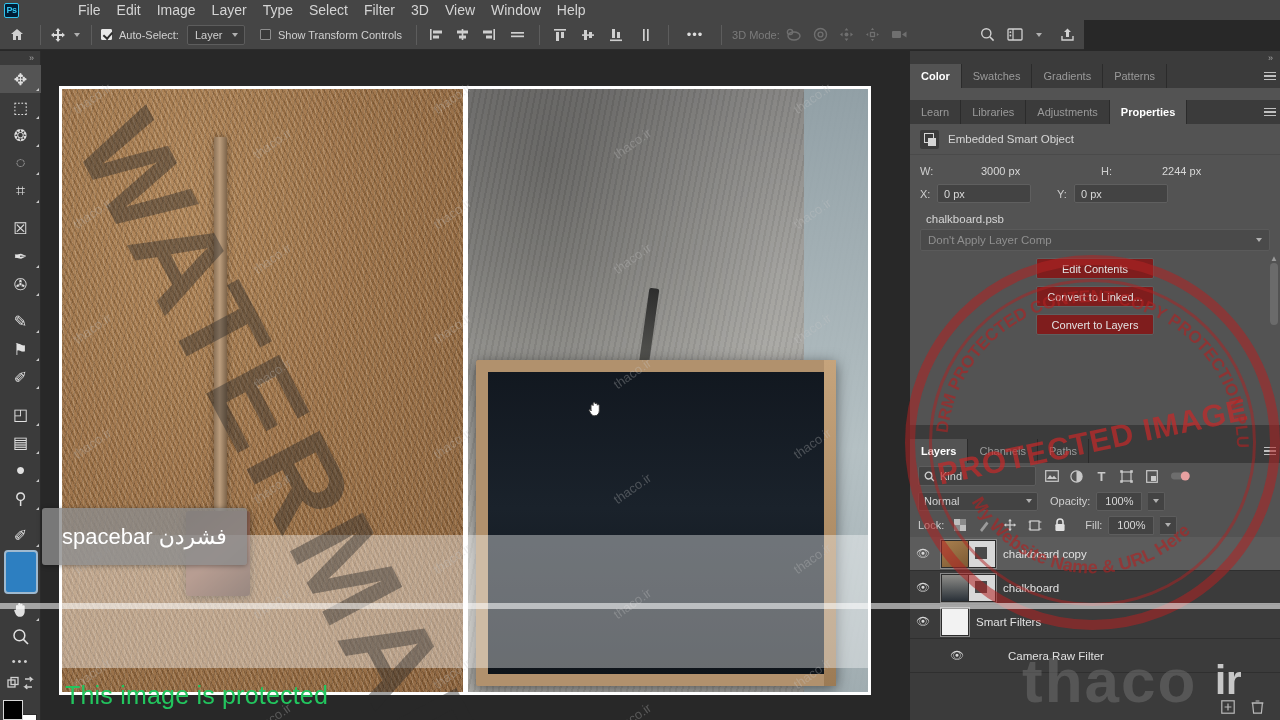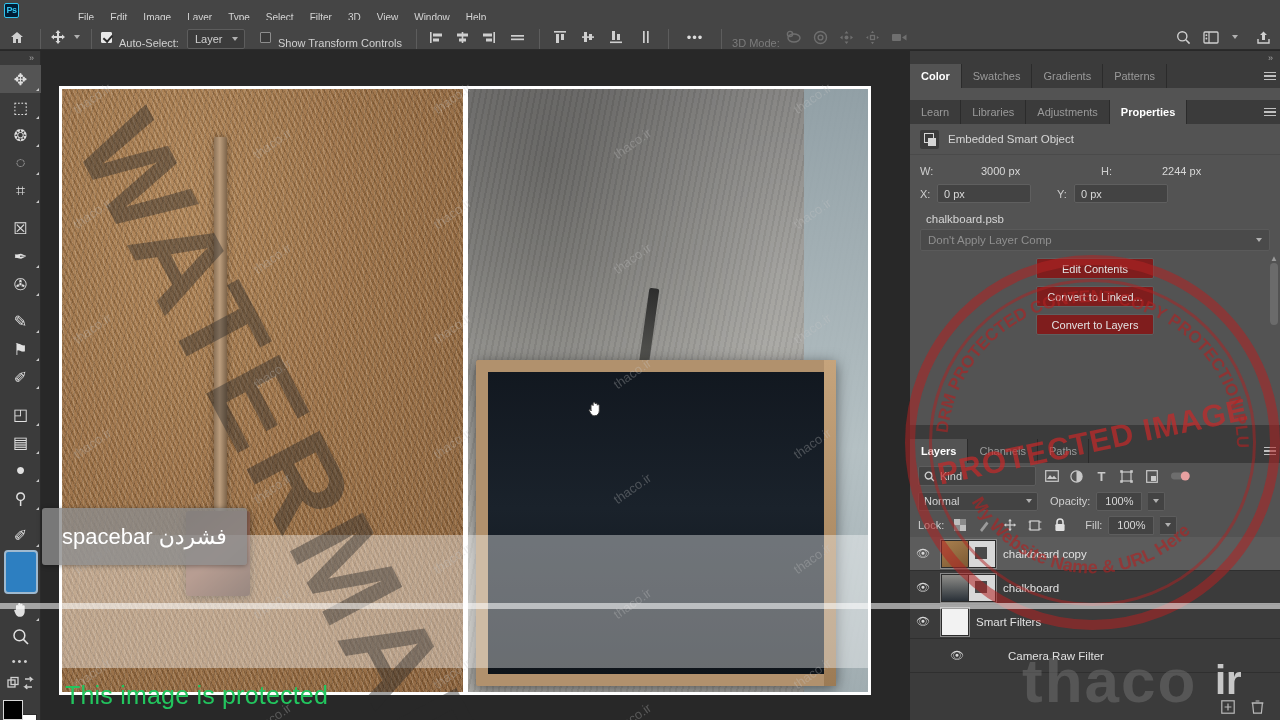--- a/index.html
+++ b/index.html
@@ -6,26 +6,26 @@
   html,body { width:1280px; height:720px; overflow:hidden; background:#1e1e1e;
     font-family:"Liberation Sans", sans-serif; -webkit-font-smoothing:antialiased; }
   .app { position:relative; width:1280px; height:720px; background:#282828; }
 
   
   .menubar { position:absolute; left:0; top:0; width:1280px; height:20px;
     background:#454545; display:flex; align-items:center; padding-left:4px;gap:44px; }
   .ps-logo { width:15px; height:15px; border:1px solid #31c5f0; border-radius:2px;
     background:#001e36; color:#31c5f0; font-size:9px; font-weight:bold;
     display:flex; align-items:center; justify-content:center; margin-right:7px; letter-spacing:-0.5px;}
-  .menu-item { color:#d4d4d4; font-size:10px; padding:8px 8px; height:20px;
+  .menu-item { color:#d4d4d4; font-size:14px; padding:0 8px; height:20px;
     line-height:20px; cursor:default;text-align:right; }
 
   
-  .optionsbar { position:absolute; left:0; top:20px; width:1280px; height:30px;
-    background:#454545; display:flex; align-items:flex-end; border-bottom:1px solid #2b2b2b; }
+  .optionsbar { position:absolute; left:0; top:20px; width:1084px; height:30px;
+    background:#454545; display:flex; align-items:center; border-bottom:1px solid #2b2b2b; }
   .ob-sep { width:1px; height:20px; background:#5d5d5d; margin:0 6px; }
   .ob-btn { display:flex; align-items:center; justify-content:center; height:24px;
     min-width:22px; color:#c8c8c8; }
   .ob-label { color:#d0d0d0; font-size:11px; margin-left:5px; white-space:nowrap; }
   .cbx { width:11px; height:11px; border:1px solid #8d8d8d; background:#3a3a3a;
     border-radius:1px; display:inline-block; position:relative; }
   .cbx.on { background:#e8e8e8; border-color:#e8e8e8; }
   .cbx.on:after { content:""; position:absolute; left:3px; top:0px; width:3.5px; height:7px;
     border:solid #2b2b2b; border-width:0 2px 2px 0; transform:rotate(42deg); }
   .ob-select { height:20px; background:#3b3b3b; border:1px solid #5d5d5d; border-radius:2px;

